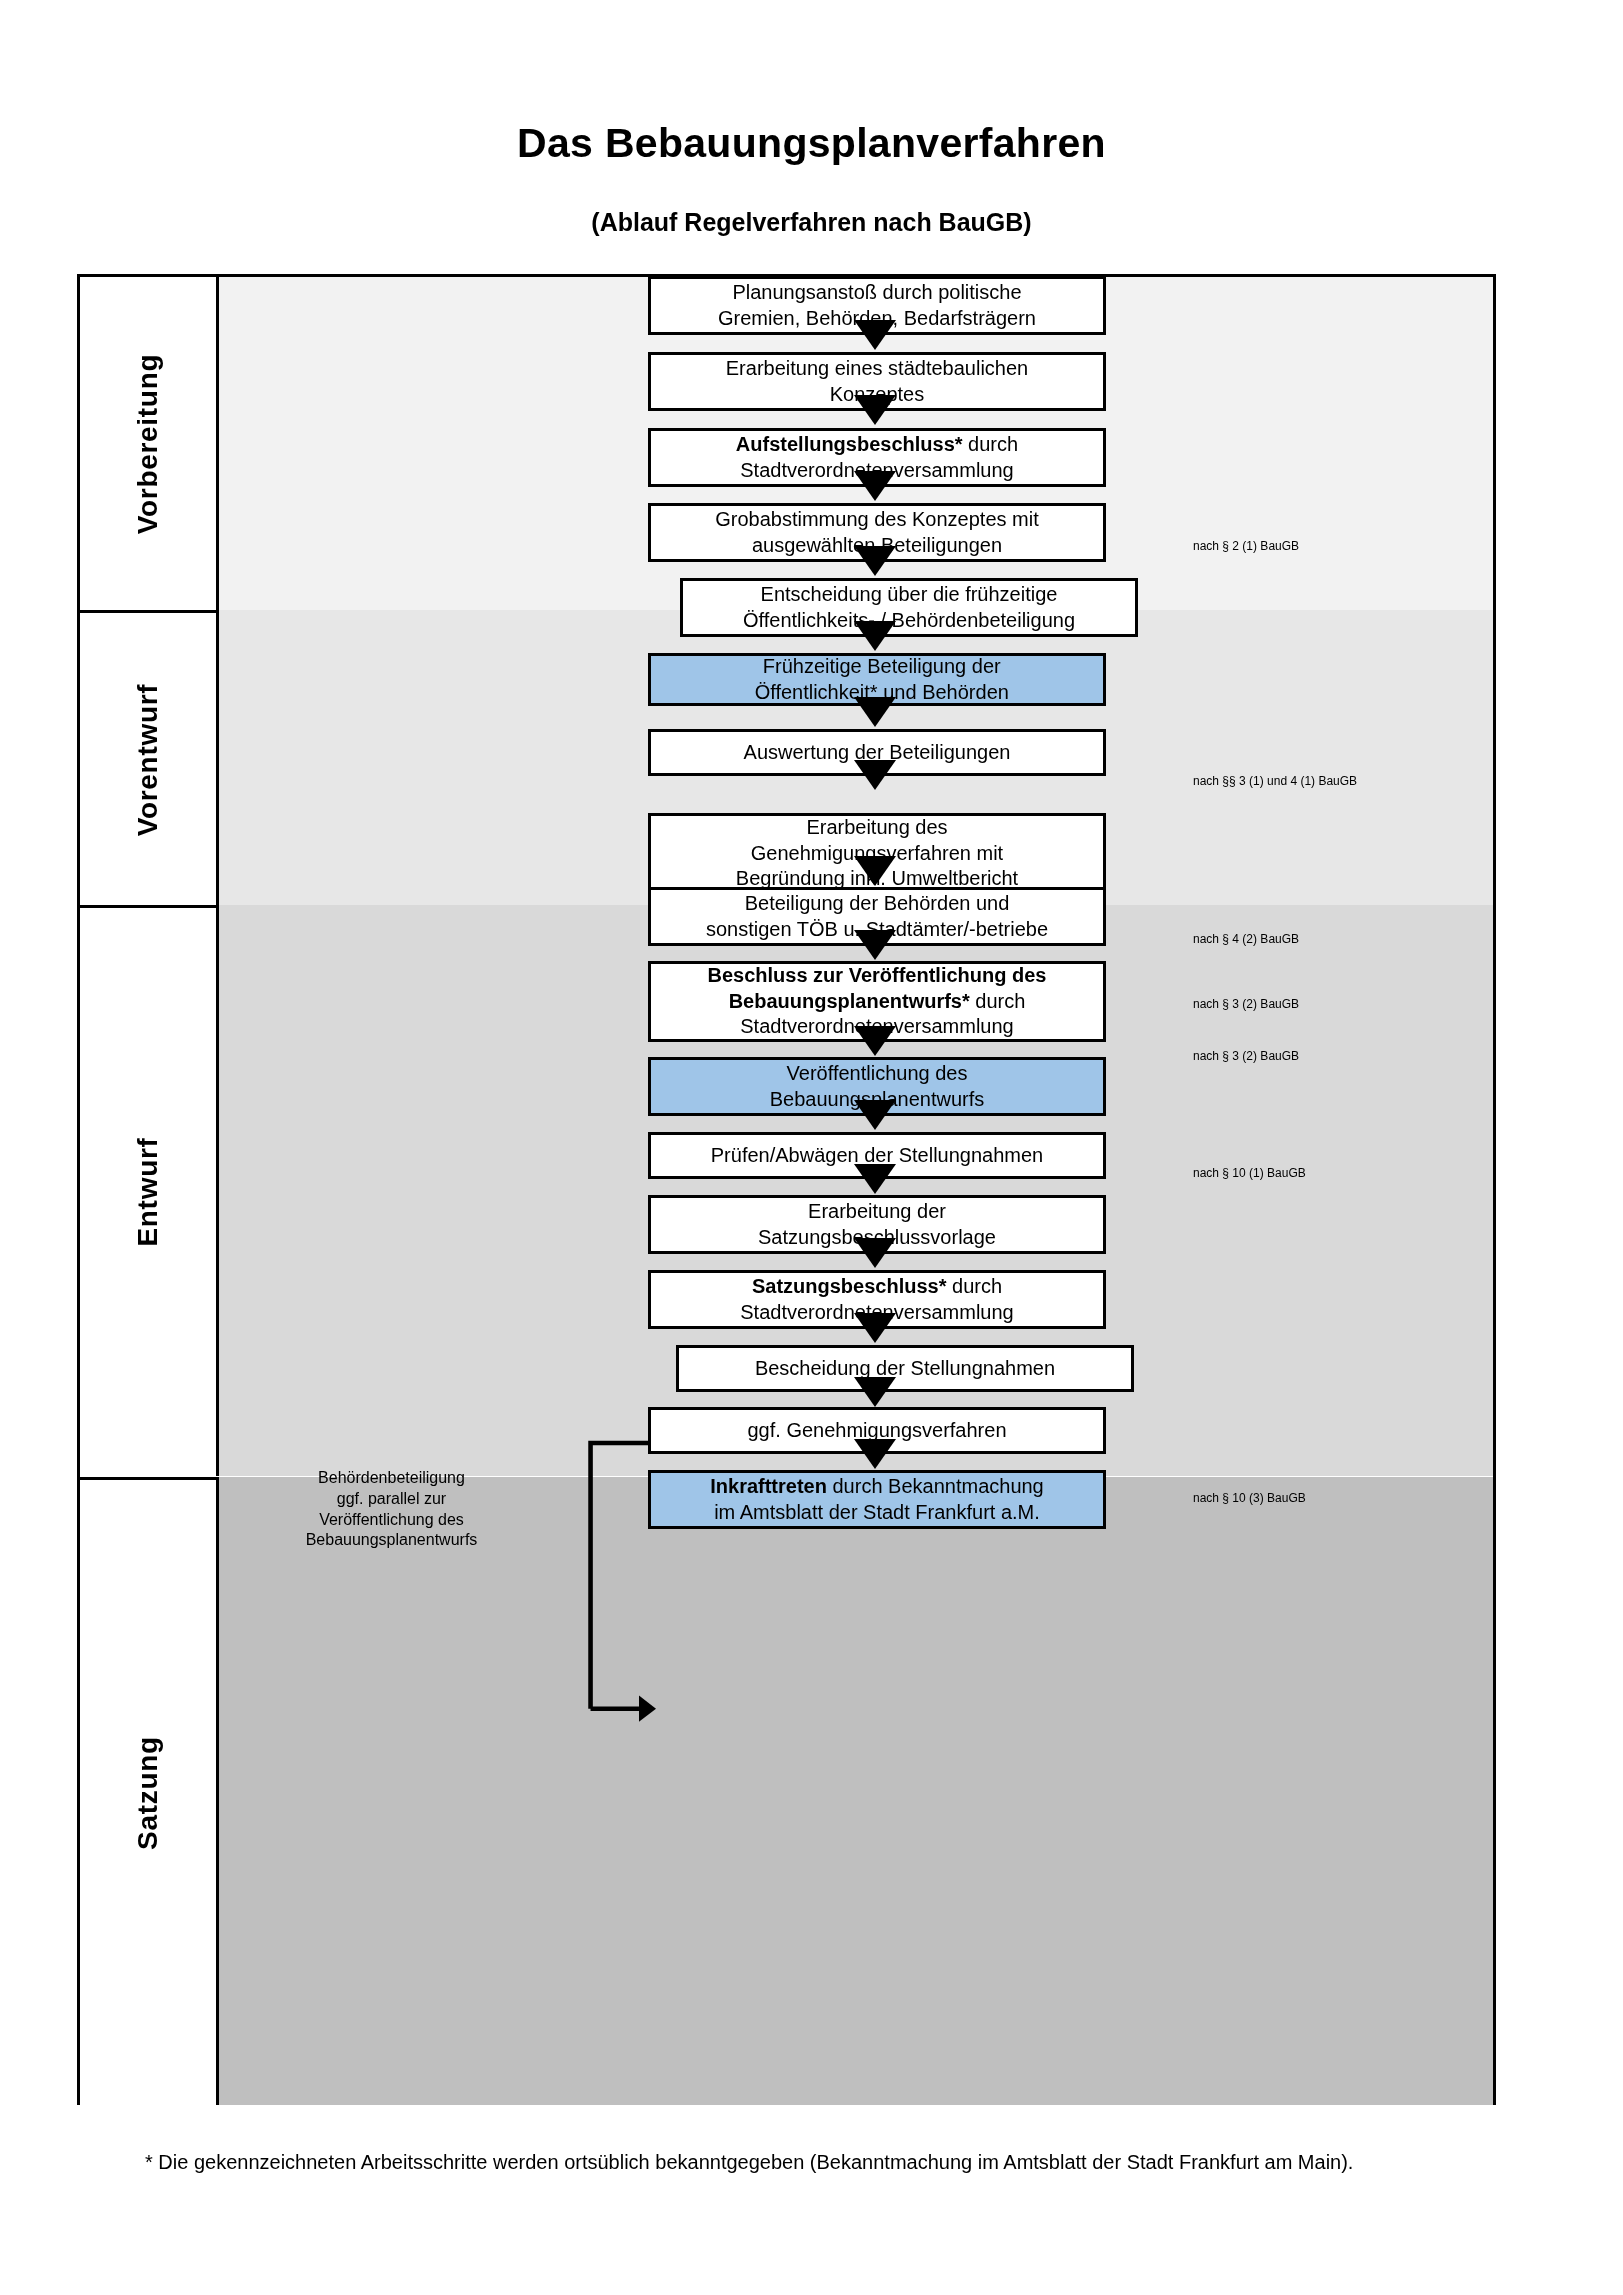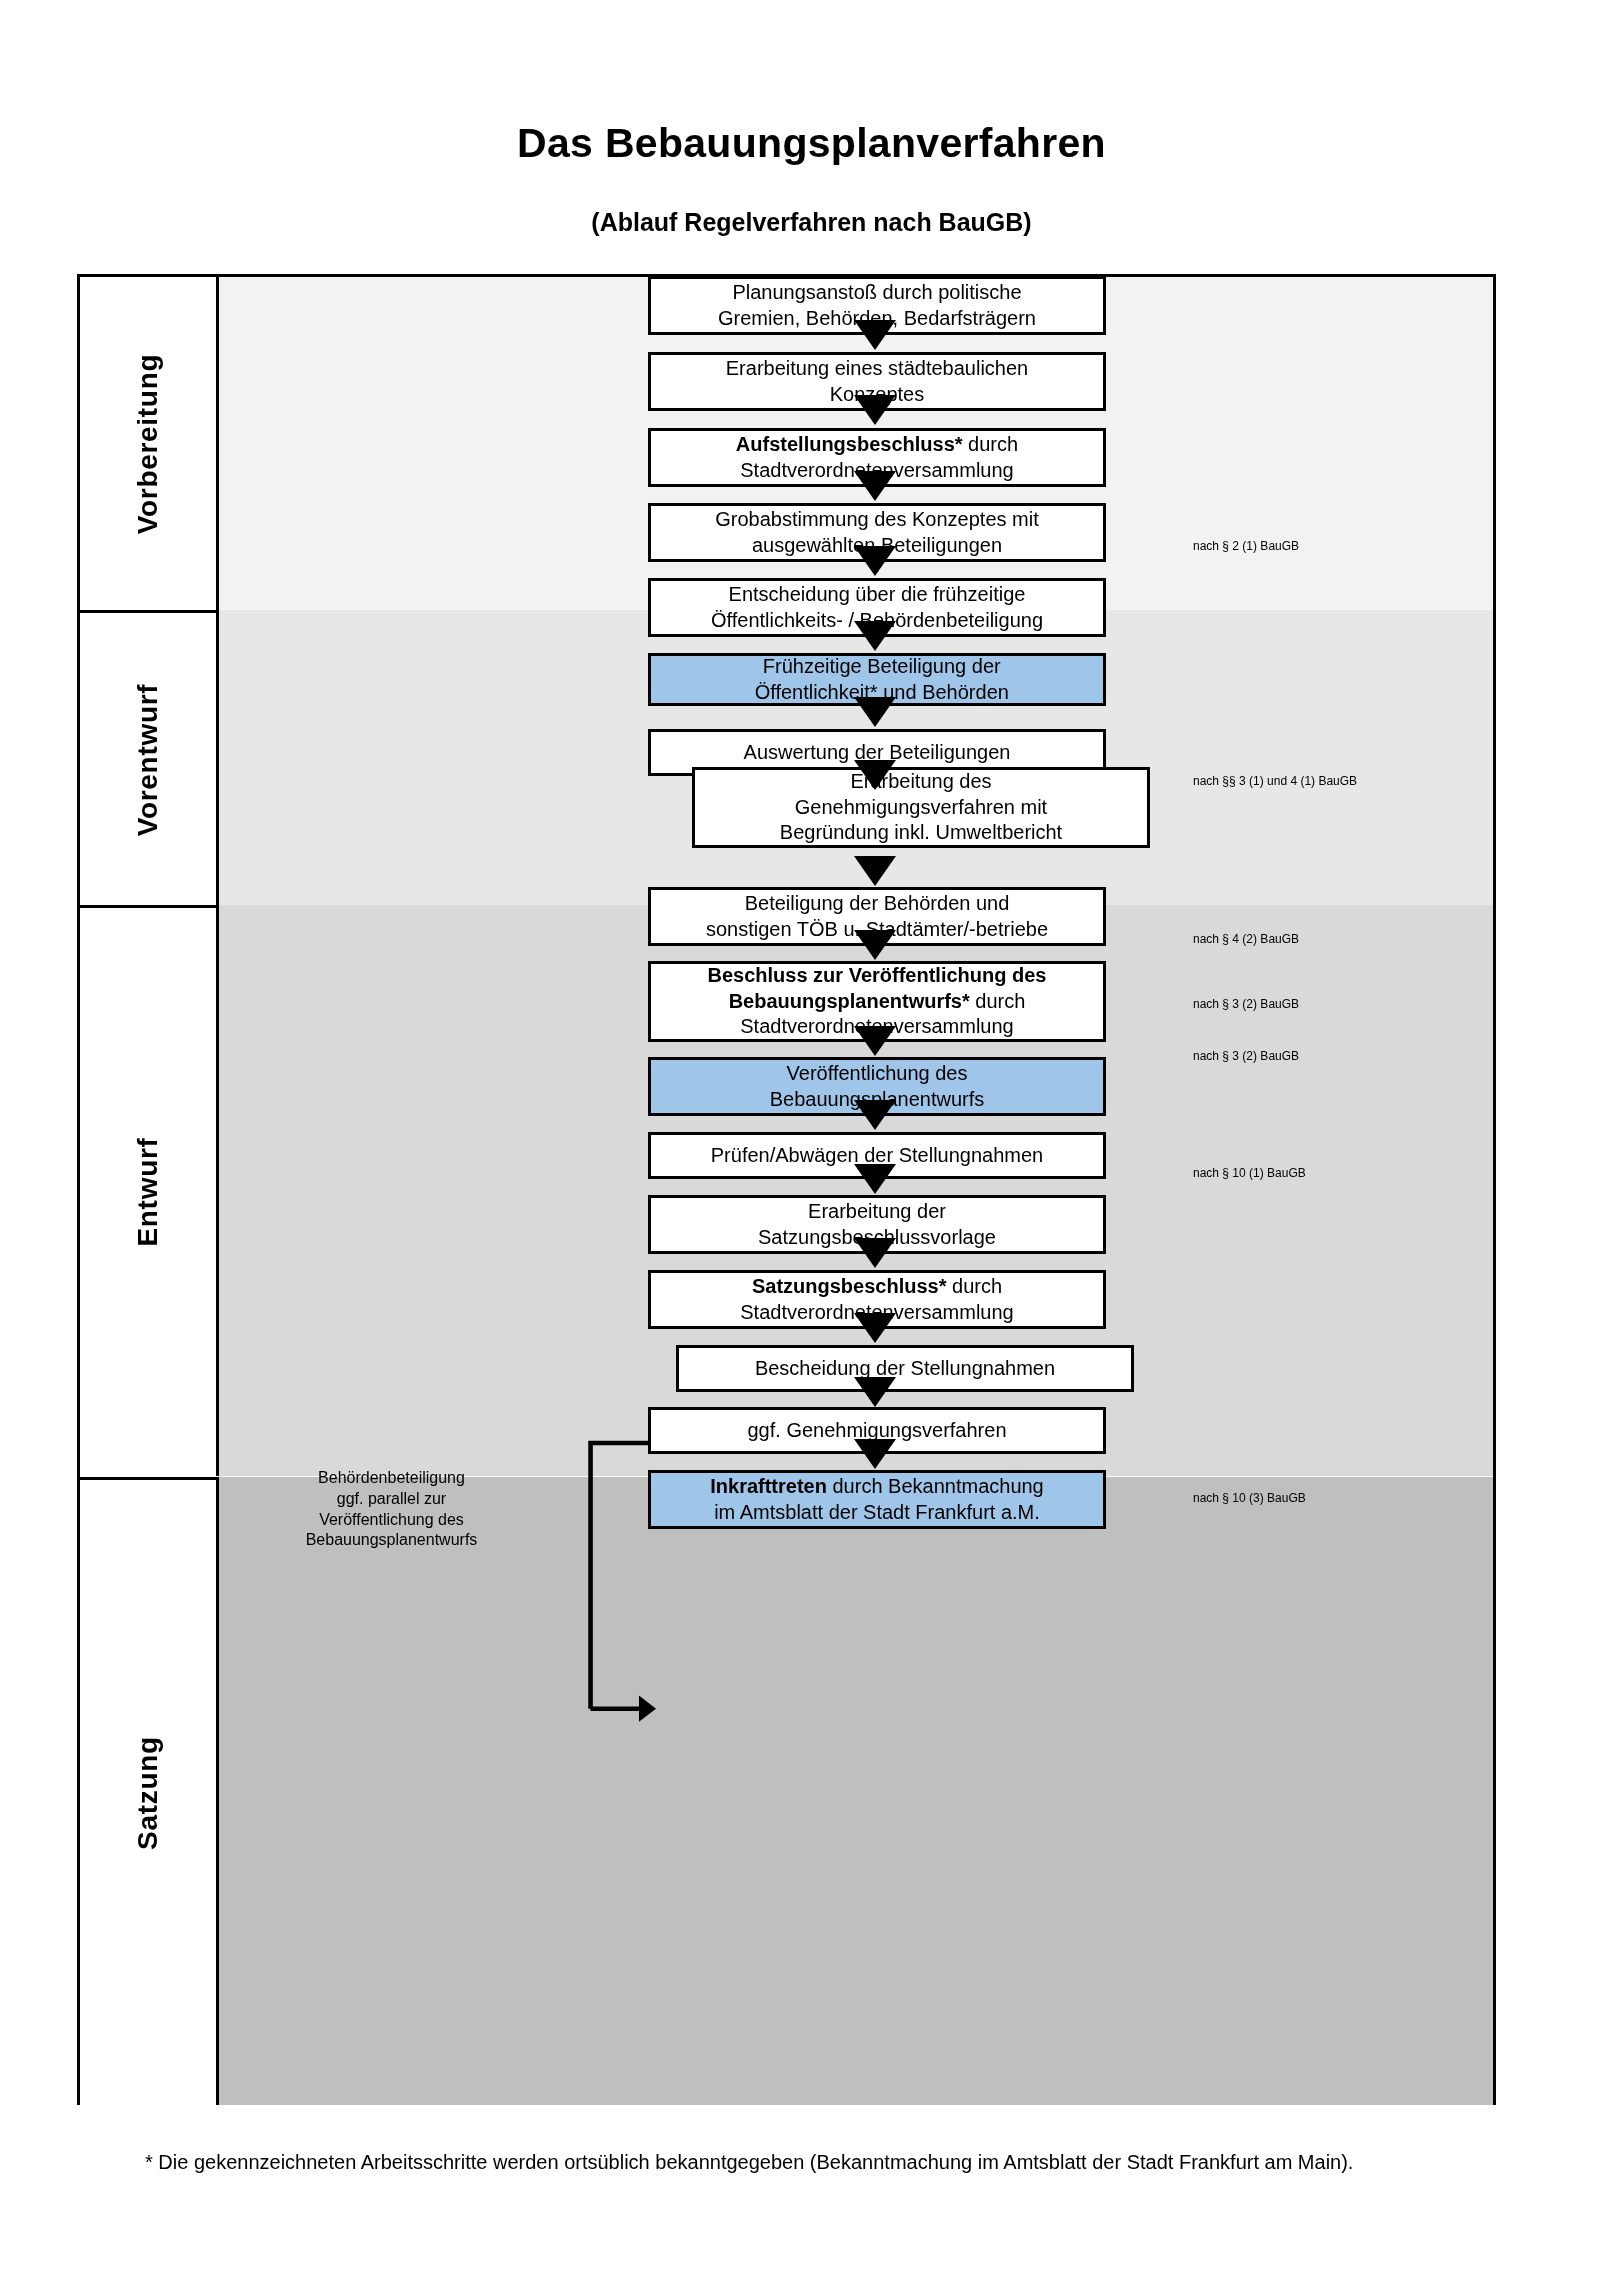--- a/index.html
+++ b/index.html
@@ -184,33 +184,33 @@
       </div>
       <div class="arrow" style="left: 774px; top: 118px;"></div>
       <div class="node" style="top: 151px; height: 59px;">
         <div><span><b>Aufstellungsbeschluss*</b> durch</span><br><span>Stadtverordnetenversammlung</span></div>
       </div>
       <div class="arrow" style="left: 774px; top: 194px;"></div>
       <div class="node" style="top: 226px; height: 59px;">
         <div><span>Grobabstimmung des Konzeptes mit</span><br><span>ausgewählten Beteiligungen</span></div>
       </div>
       <div class="arrow" style="left: 774px; top: 269px;"></div>
-      <div class="node" style="top: 301px; height: 59px;">
+      <div class="node" style="top: 301px; height: 59px; margin-left: 32px;">
         <div><span>Entscheidung über die frühzeitige</span><br><span>Öffentlichkeits- / Behördenbeteiligung</span></div>
       </div>
       <div class="arrow" style="left: 774px; top: 344px;"></div>
       <div class="node highlight" style="top: 376px; height: 53px; padding-left: 16px;">
         <div><span>Frühzeitige Beteiligung der</span><br><span>Öffentlichkeit* und Behörden</span></div>
       </div>
       <div class="arrow" style="left: 774px; top: 420px;"></div>
       <div class="node" style="top: 452px; height: 47px;">
         <div><span>Auswertung der Beteiligungen</span></div>
       </div>
       <div class="arrow" style="left: 774px; top: 483px;"></div>
-      <div class="node" style="top: 490px; height: 81px; margin-left: 44px;">
+      <div class="node" style="top: 536px; height: 81px;">
         <div><span>Erarbeitung des</span><br><span>Genehmigungsverfahren mit</span><br><span>Begründung inkl. Umweltbericht</span></div>
       </div>
       <div class="arrow" style="left: 774px; top: 579px;"></div>
       <div class="node" style="top: 610px; height: 59px;">
         <div><span>Beteiligung der Behörden und</span><br><span>sonstigen TÖB u. Stadtämter/-betriebe</span></div>
       </div>
       <div class="arrow" style="left: 774px; top: 653px;"></div>
       <div class="node" style="top: 684px; height: 81px;">
         <div><span><b>Beschluss zur Veröffentlichung des</b></span><br><span><b>Bebauungsplanentwurfs*</b> durch</span><br><span>Stadtverordnetenversammlung</span></div>
       </div>

